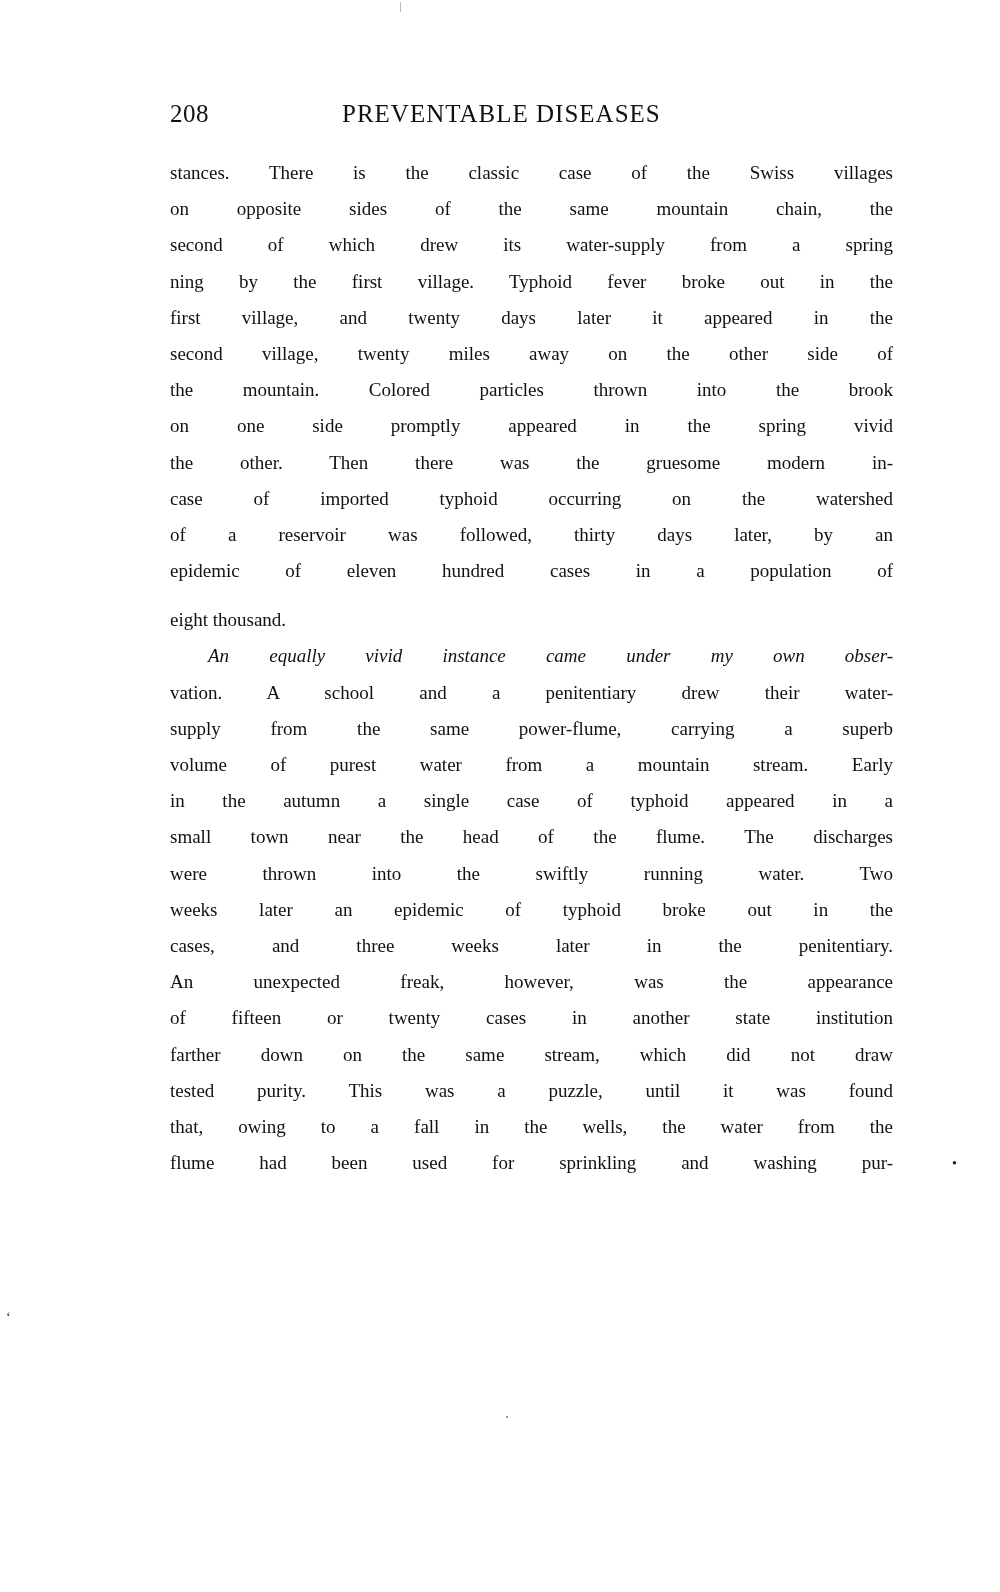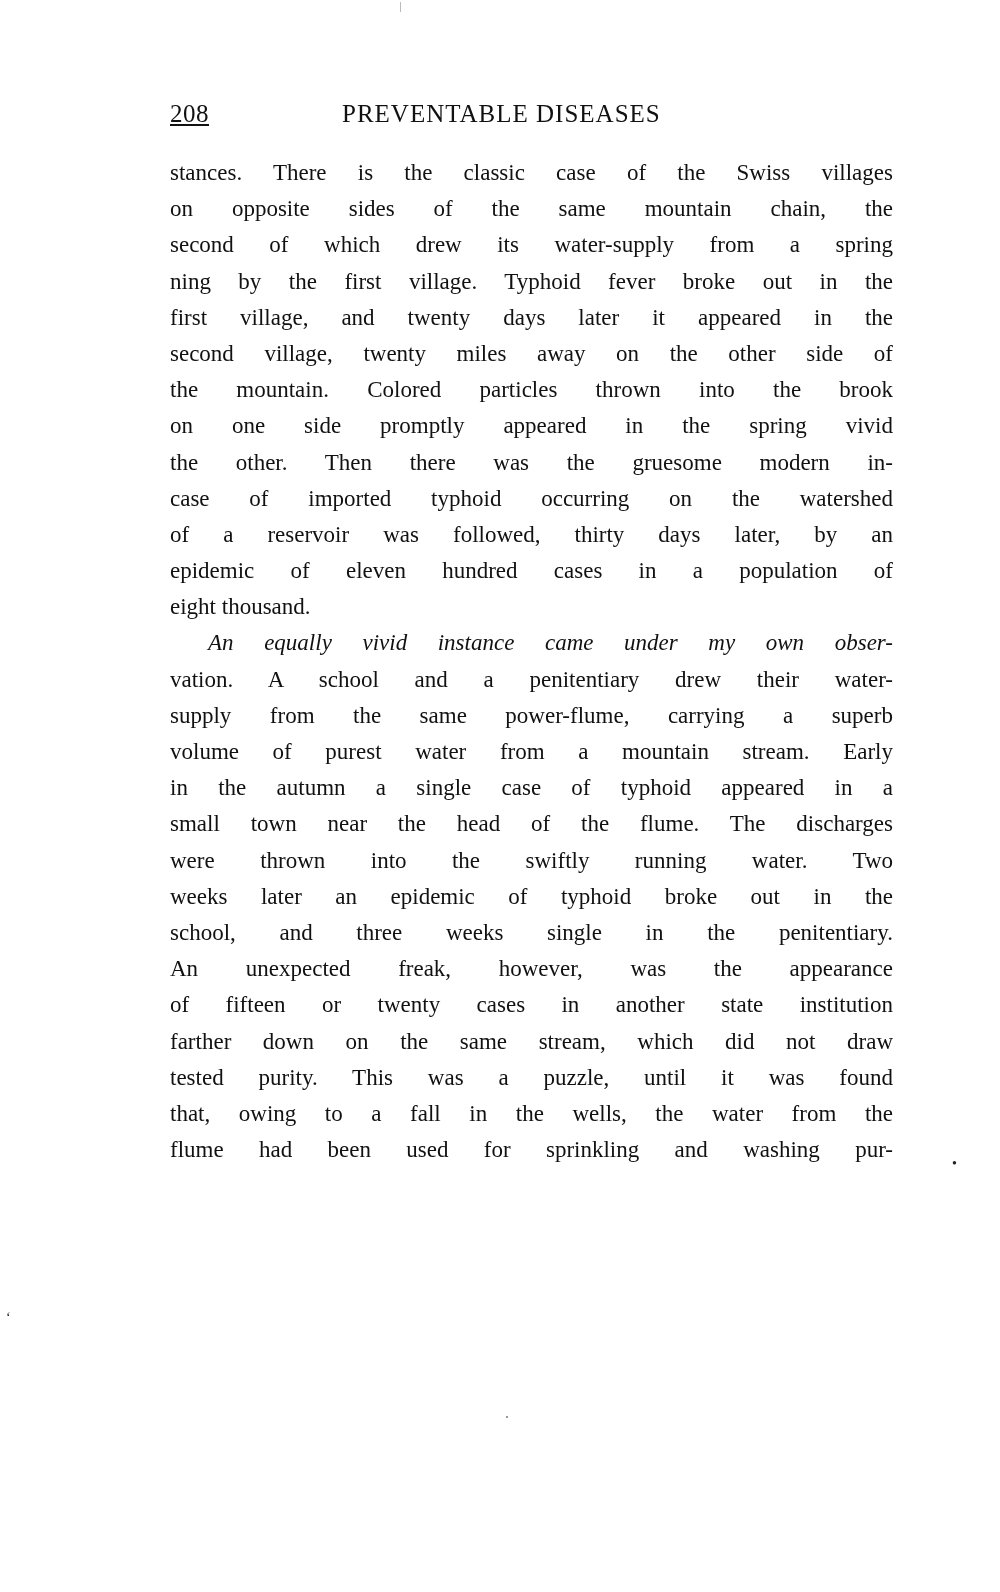--- a/index.html
+++ b/index.html
@@ -27,46 +27,46 @@
       left: 0;
       width: 723px;
       height: 34px;
       font-size: 25px;
       letter-spacing: 0.5px;
     }
     .page-number {
       position: absolute;
       left: 0;
       top: 0;
-      text-decoration: underline;
     }
     .running-title {
       position: absolute;
       left: 172px;
       top: 0;
       letter-spacing: 1px;
     }
     .body-text {
       position: absolute;
       top: 155px;
       left: 0;
       width: 723px;
     }
     .line {
       display: block;
       height: 36.2px;
       line-height: 36.2px;
-      font-size: 23px;
+      font-size: 19px;
       text-align: justify;
       text-align-last: justify;
       white-space: nowrap;
       overflow: visible;
     }
     .line.last {
       text-align-last: left;
+      margin-top: 13px;
     }
     .line.indent {
       padding-left: 38px;
       font-style: italic;
     }
     .mark {
       position: absolute;
       color: #222;
       font-size: 14px;
     }
@@ -104,21 +104,21 @@
       </div>
       <div>
         <span class="line indent">An equally vivid instance came under my own obser-</span>
         <span class="line">vation. A school and a penitentiary drew their water-</span>
         <span class="line">supply from the same power-flume, carrying a superb</span>
         <span class="line">volume of purest water from a mountain stream. Early</span>
         <span class="line">in the autumn a single case of typhoid appeared in a</span>
         <span class="line">small town near the head of the flume. The discharges</span>
         <span class="line">were thrown into the swiftly running water. Two</span>
         <span class="line">weeks later an epidemic of typhoid broke out in the</span>
-        <span class="line">school, and three weeks single in the penitentiary.</span>
+        <span class="line">cases, and three weeks later in the penitentiary.</span>
         <span class="line">An unexpected freak, however, was the appearance</span>
         <span class="line">of fifteen or twenty cases in another state institution</span>
         <span class="line">farther down on the same stream, which did not draw</span>
         <span class="line">tested purity. This was a puzzle, until it was found</span>
         <span class="line">that, owing to a fall in the wells, the water from the</span>
         <span class="line">flume had been used for sprinkling and washing pur-</span>
       </div>
     </div>
 </div>
 

